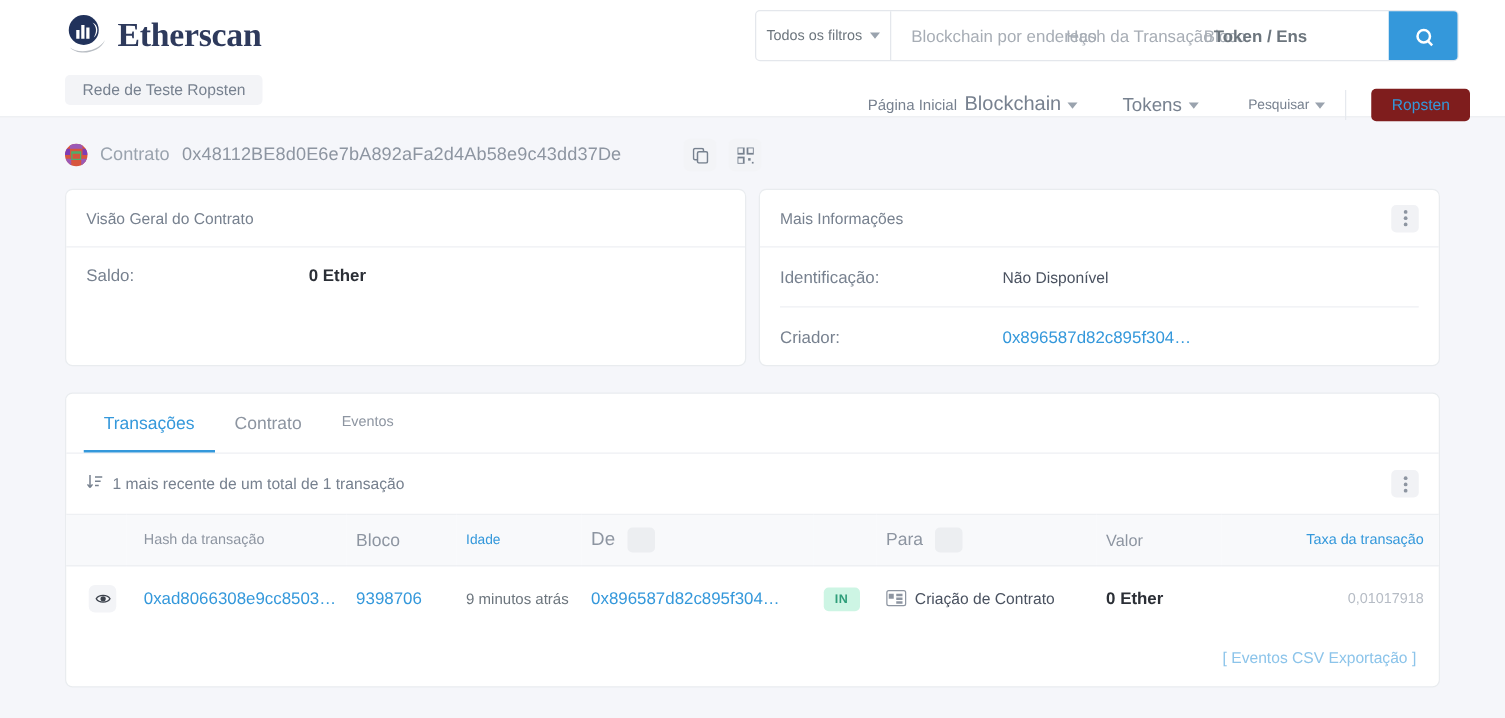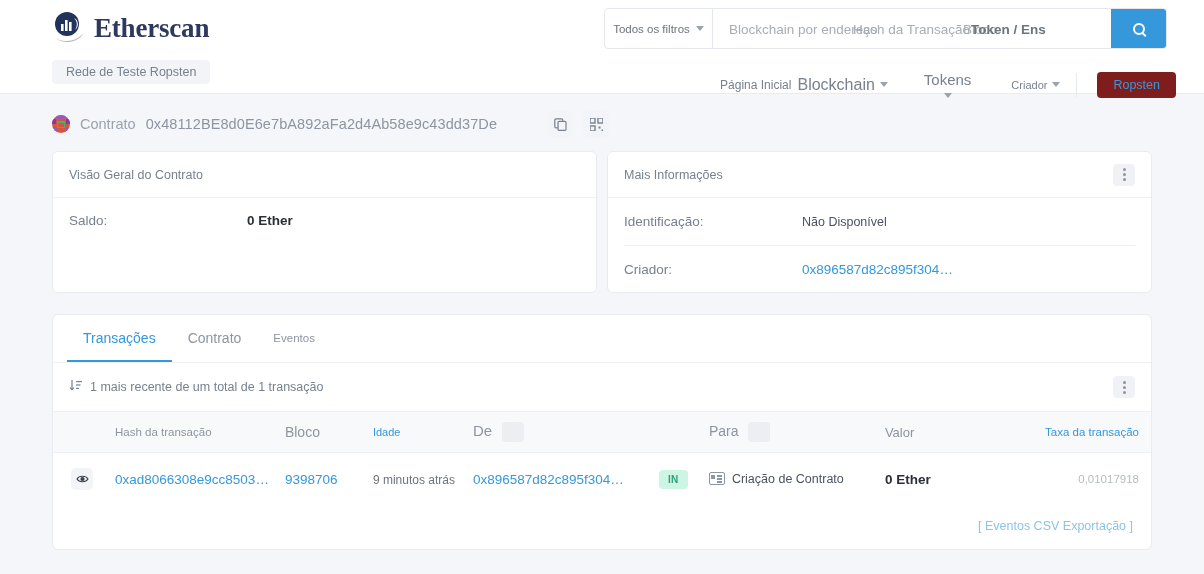--- a/index.html
+++ b/index.html
@@ -79,21 +79,21 @@
   .nav {
     position: absolute; right: 28px; top: 71px;
     display: flex; align-items: center; gap: 0;
   }
   .nav a {
     color: #77818f; text-decoration: none; cursor: pointer;
     display: flex; align-items: center; gap: 5px;
   }
   .nav-home { font-size: 12px; margin-right: 6px; }
   .nav-blockchain { font-size: 16px; color: #5a6372; margin-right: 36px; }
-  .nav-tokens { font-size: 15px; color: #5a6372; margin-right: 40px; flex-direction: column; }
+  .nav-tokens { font-size: 15px; color: #5a6372; margin-right: 40px; }
   .nav-misc { font-size: 11px; margin-right: 16px; }
   .nav-div { width:1px; height:24px; background:#e6e9ee; margin-right:20px; }
   .ropsten-btn {
     background: #7f1d1d; color: #3498db; font-size: 12.5px;
     padding: 6px 16px; border-radius: 4px; cursor: pointer;
   }
 
   
   .page { padding: 0 52px; }
 
@@ -268,21 +268,21 @@
     <a class="nav-home">Página Inicial</a>
     <a class="nav-blockchain">
       <span>Blockchain</span>
       <span class="chev"></span>
     </a>
     <a class="nav-tokens">
       <span>Tokens</span>
       <span class="chev"></span>
     </a>
     <a class="nav-misc">
-      <span>Criador</span>
+      <span>Pesquisar</span>
       <span class="chev"></span>
     </a>
     <span class="nav-div"></span>
     <span class="ropsten-btn">Ropsten</span>
   </div>
 </div>
 
 <div class="page">
 
   <div class="addr-row">

